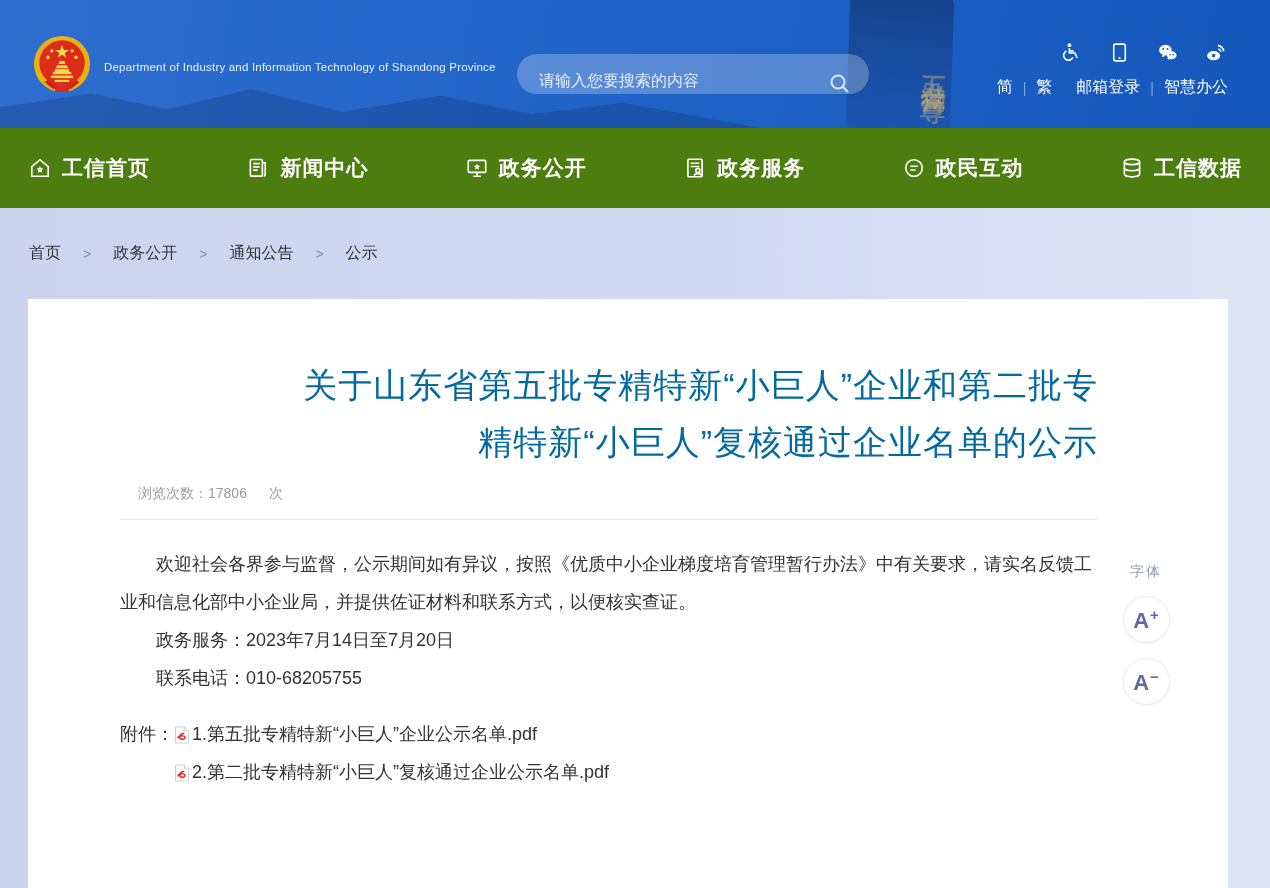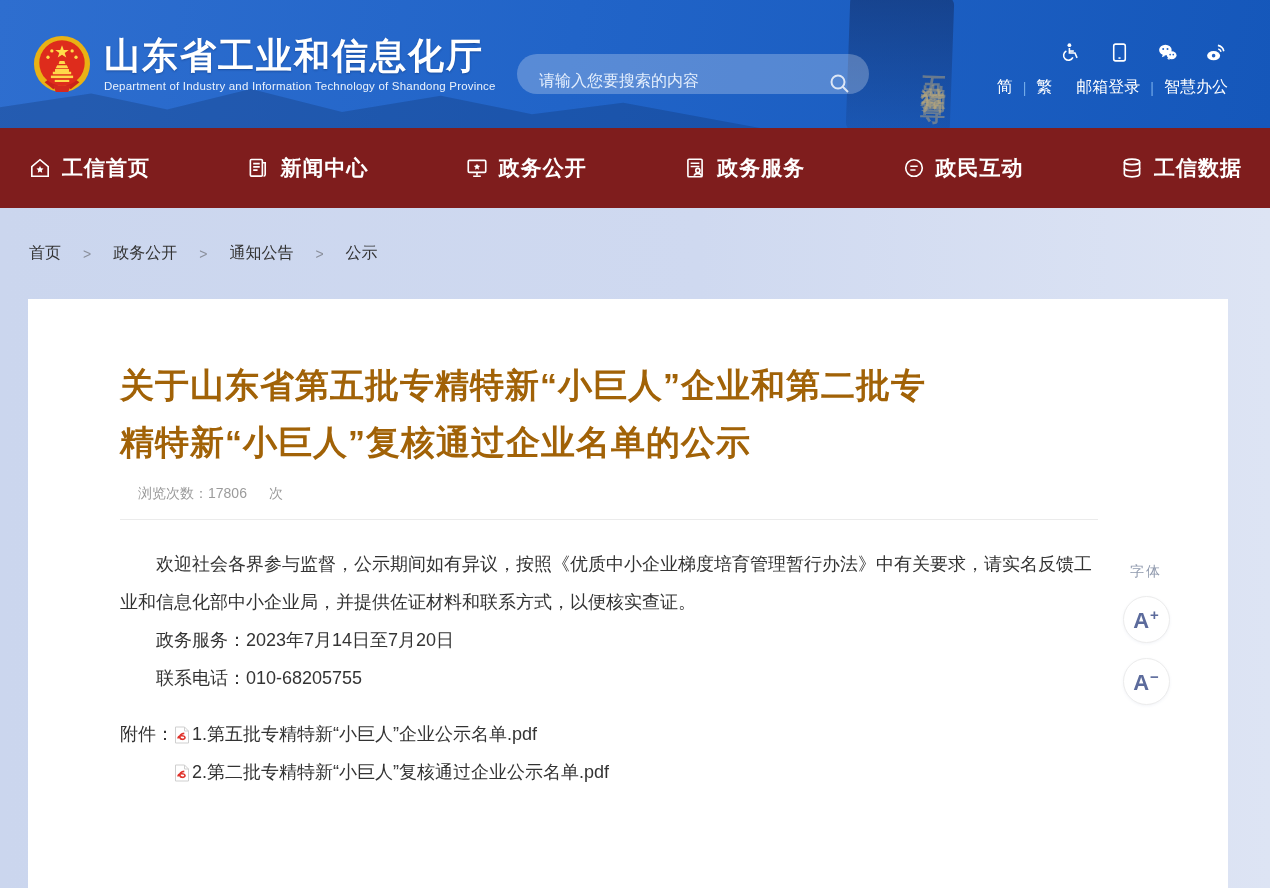--- a/index.html
+++ b/index.html
@@ -50,39 +50,39 @@
   .top-icons .ticon{ width:21px; height:21px; display:inline-block; cursor:pointer; }
 
   .quick-links{ position:absolute; right:42px; top:77px; display:flex; align-items:center;
     color:#fff; font-size:16px; }
   .quick-links .ql{ cursor:pointer; }
   .quick-links .sep{ color:rgba(130,185,240,.85); margin:0 10px; font-size:14px; }
   .quick-links .gap{ width:24px; }
 
   
   .nav{
-    height:80px; background:#7f1d1d;
+    height:80px; background:#4d7c0f;
     display:flex; justify-content:space-between; align-items:center; padding:0 28px;
   }
   .nav-item{ display:flex; align-items:center; gap:10px; color:#fff;
     font-size:21px; font-weight:bold; cursor:pointer; letter-spacing:1px; }
   .nav-item svg{ width:24px; height:24px; }
 
   
   .breadcrumb{ height:91px; display:flex; align-items:center; padding-left:29px;
     font-size:16px; color:#333; }
   .breadcrumb .crumb{ cursor:pointer; }
   .breadcrumb .bc-sep{ color:#8a8f9b; margin:0 22px; font-size:14px; }
 
   
   .card{
     position:relative; width:1200px; margin-left:28px; background:#fff;
     min-height:600px; padding:58px 130px 80px 92px;
   }
-  .article-title{ text-align:left; font-size:34px; font-weight:bold; color:#a16207;
+  .article-title{ text-align:right; font-size:34px; font-weight:normal; color:#0369a1;
     line-height:57px; letter-spacing:1px; }
   .meta-row{
     margin-top:14px; padding:0 2px 16px 18px; display:flex; justify-content:space-between;
     font-size:14px; color:#9b9b9b; border-bottom:1px solid #ebebeb;
   }
   .meta-left span{ margin-right:6px; }
   .meta-left .pair{ margin-right:34px; }
   .meta-right .views-unit{ margin-left:22px; }
 
   .article-body{ margin-top:25px; font-size:18px; color:#333; line-height:38px; }
@@ -124,21 +124,20 @@
       <circle cx="15.5" cy="23" r="1.7" fill="#FFDE4A"></circle>
       <circle cx="40.5" cy="16.5" r="1.7" fill="#FFDE4A"></circle>
       <circle cx="44.5" cy="23" r="1.7" fill="#FFDE4A"></circle>
       <path d="M26.5 30 h7 l-1-3 h-5 z" fill="#FFD84A"></path>
       <path d="M23.5 34.5 h13 l-1.5-3.2 h-10 z" fill="#FFD84A"></path>
       <path d="M20.5 40.5 h19 v-2.6 h-2.3 v-2.6 h-14.4 v2.6 h-2.3 z" fill="#FFD84A"></path>
       <path d="M18.5 42 h23 v2.6 h-23 z" fill="#FFD84A"></path>
       <path d="M22.5 47.5 h15" stroke="#FFD84A" stroke-width="2.2"></path>
     </svg>
     <div>
-      <div class="brand-title">山东省工业和信息化厅</div>
       <div class="brand-sub">Department of Industry and Information Technology of Shandong Province</div>
     </div>
   </div>
 
   <div class="search-box">
     <input type="text" placeholder="请输入您要搜索的内容" style="">
     <button class="search-btn">
       <svg viewBox="0 0 24 24" width="24" height="24">
         <circle cx="10" cy="10" r="6.5" fill="none" stroke="rgba(255,255,255,.8)" stroke-width="2"></circle>
         <path d="M15 15 L20 20" stroke="rgba(255,255,255,.8)" stroke-width="2"></path>

